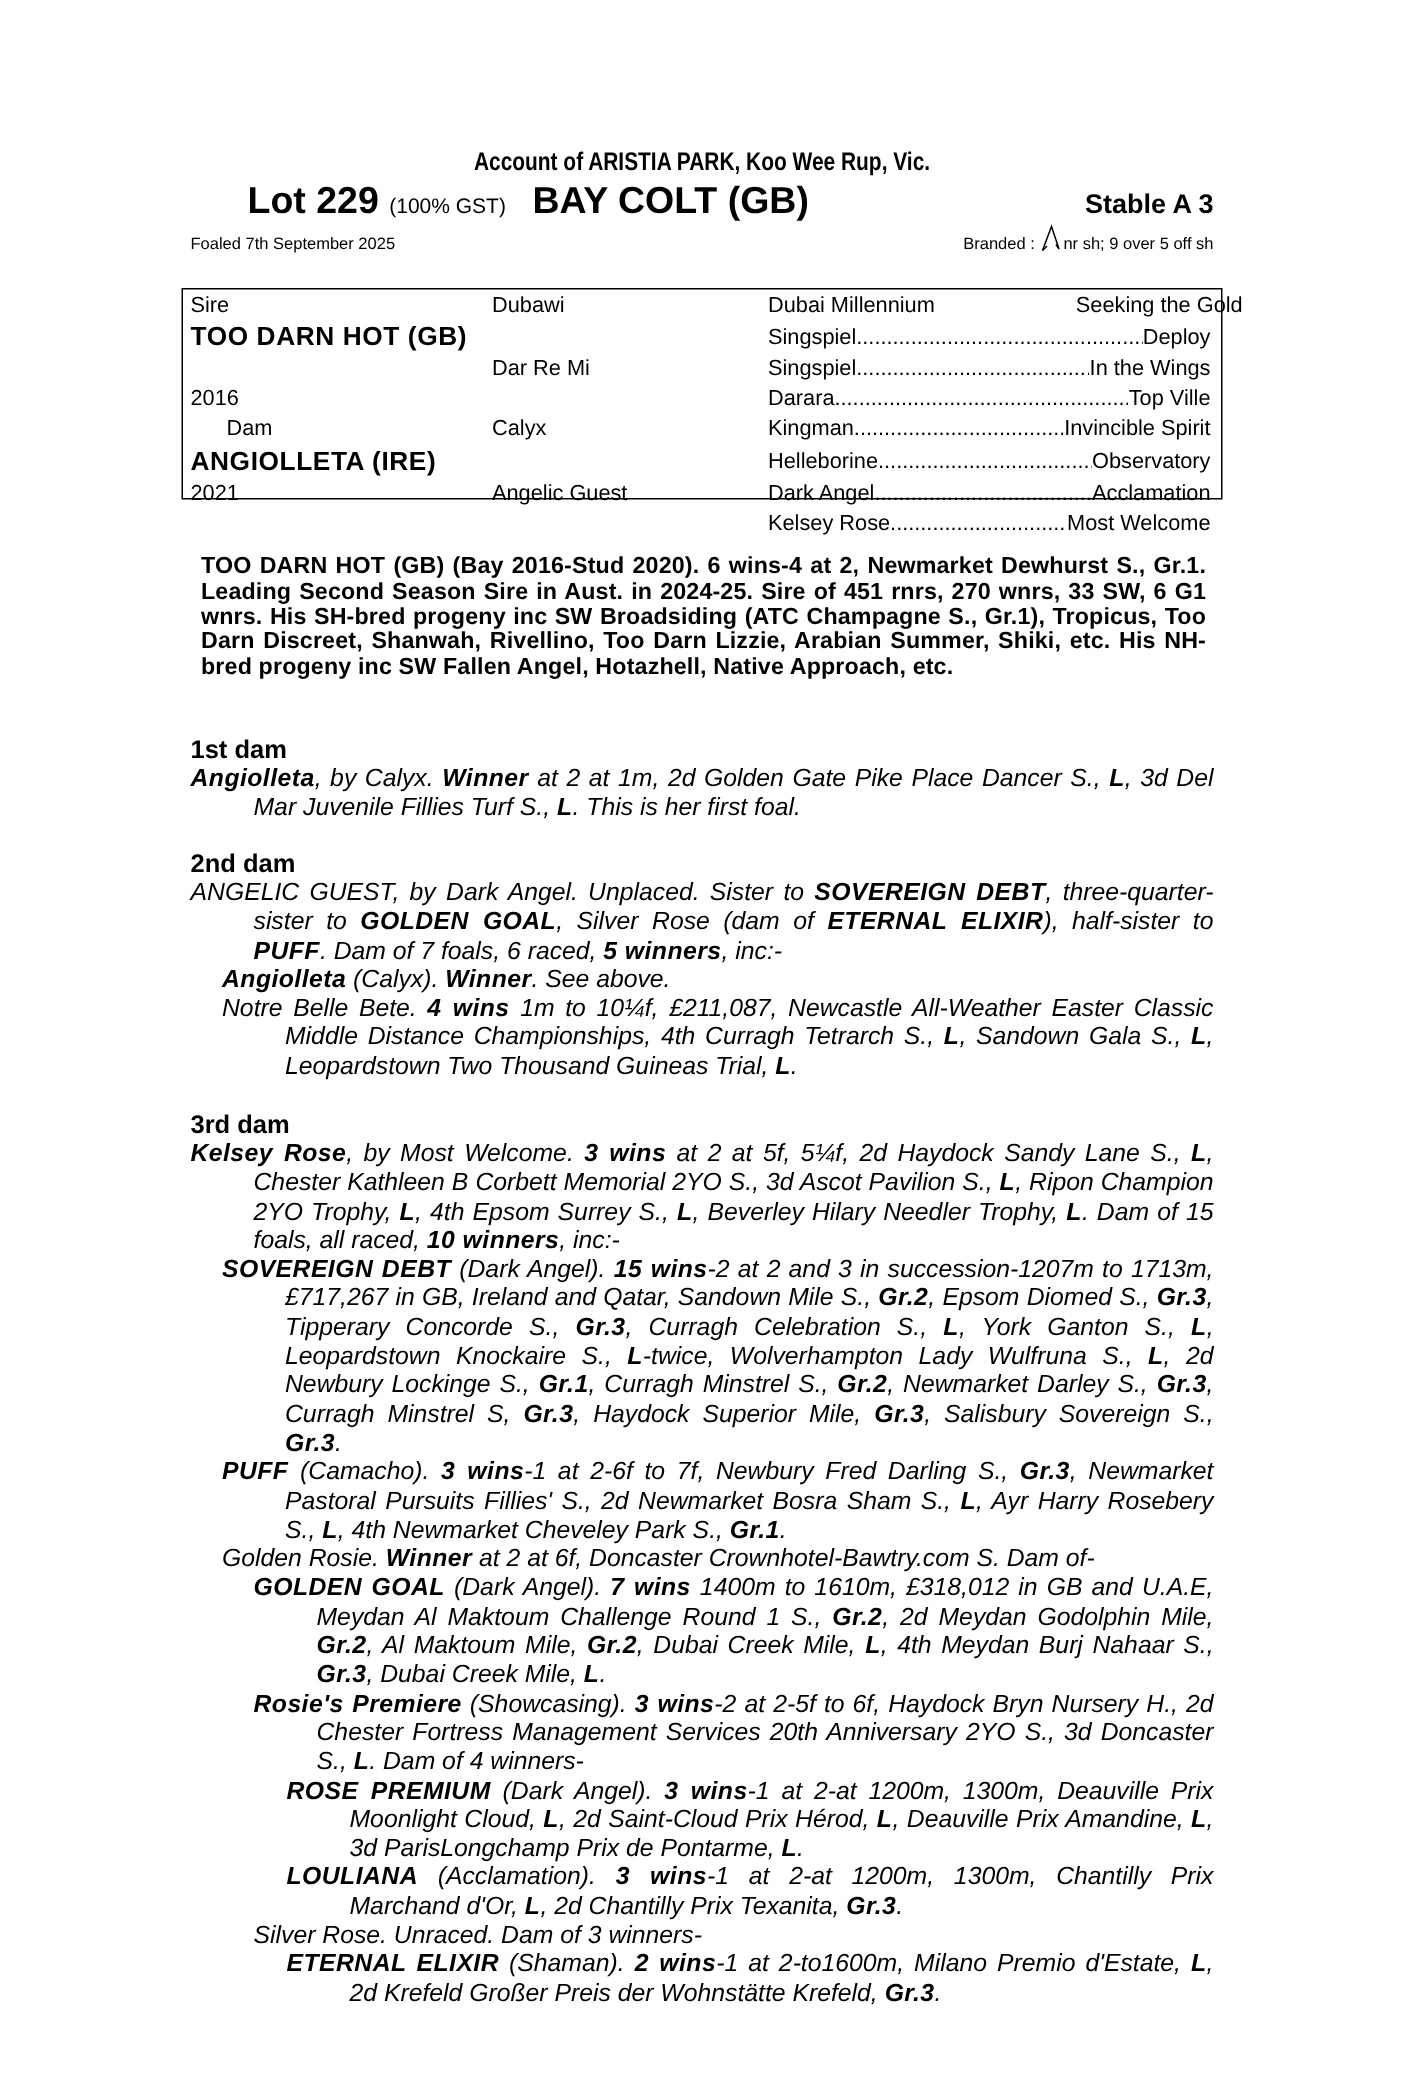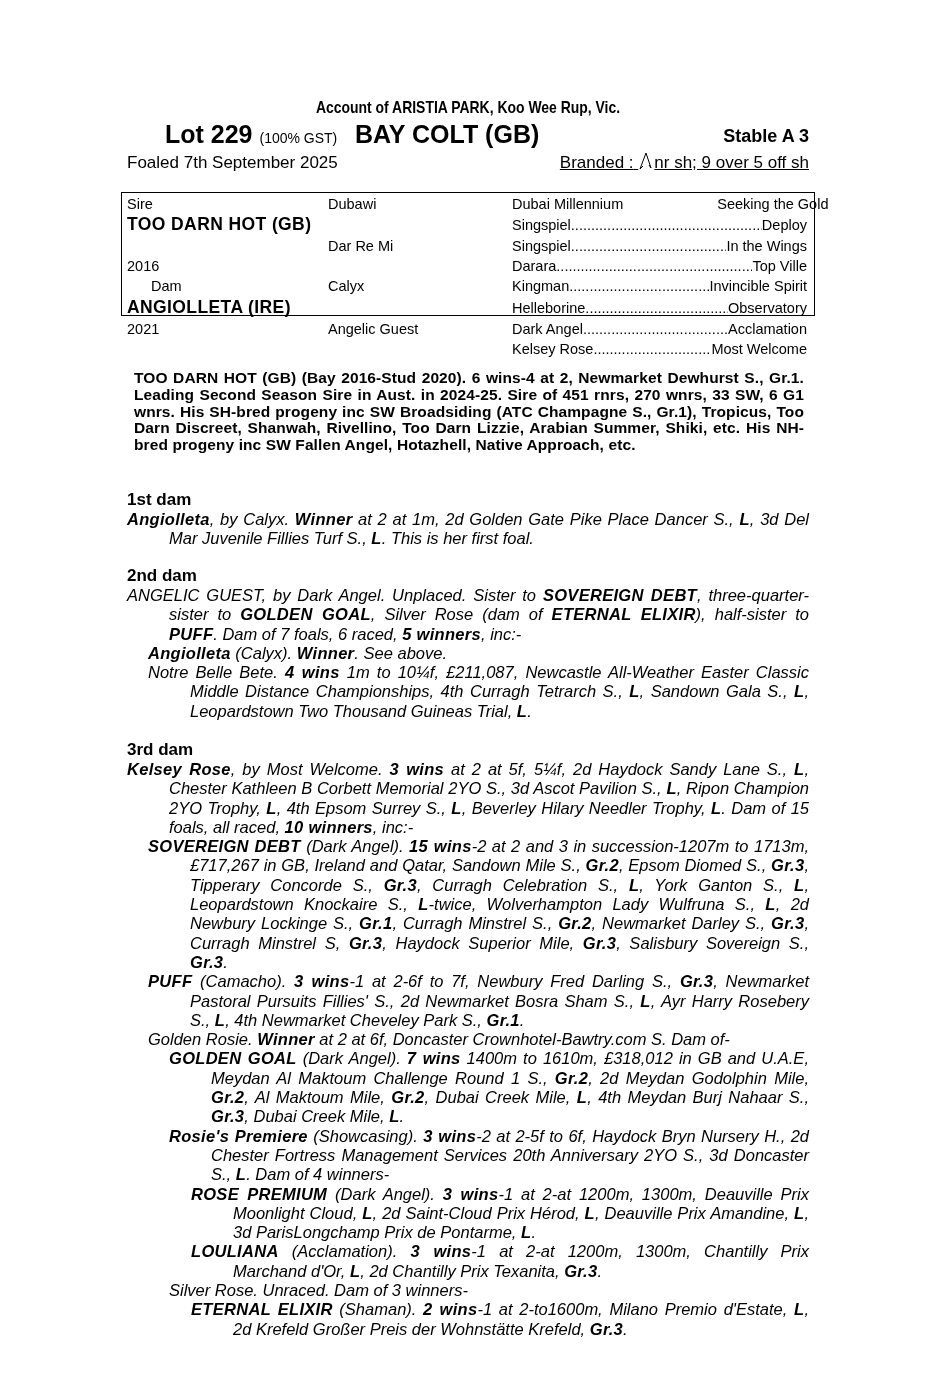--- a/index.html
+++ b/index.html
@@ -4,25 +4,25 @@
 <style>
   html, body { margin:0; padding:0; background:#ffffff; }
   body { width:938px; height:1400px; position:relative; font-family:"Liberation Sans", sans-serif; color:#000; }
   .page { position:absolute; left:127px; top:97px; width:682px; }
   .account { text-align:center; font-weight:bold; font-size:17px; transform:scaleX(0.82); transform-origin:center; letter-spacing:0; margin-left:0; height:22px; line-height:22px; }
   .lotrow { position:relative; height:30px; }
   .lot { position:absolute; left:0; top:0; font-weight:bold; font-size:25px; line-height:30px;margin-left:38px; }
   .gst { font-weight:normal; font-size:14px; }
   .colt { position:absolute; left:228px; top:0; font-weight:bold; font-size:25px; line-height:30px; }
   .stable { position:absolute; right:0; top:2px; font-weight:bold; font-size:18px; line-height:30px; }
-  .foaled-row { position:relative; height:28px; font-size:17px; line-height:28px;text-align:right; }
+  .foaled-row { position:relative; height:28px; font-size:11px; line-height:28px;text-align:right; }
   .foaled { position:absolute; left:0; top:0; }
-  .brand { position:absolute; right:0; top:0;text-decoration:underline; }
+  .brand { position:absolute; right:0; top:0; }
   .brand-glyph { display:inline-block; width:16px; height:20px; vertical-align:-3px; }
-  .ped { position:absolute; left:121px; top:192px; width:694px; height:124px; border:1.5px solid #000; box-sizing:border-box; }
+  .ped { position:absolute; left:121px; top:192px; width:694px; height:141px; border:1.5px solid #000; box-sizing:border-box; }
   .ped .cell { position:absolute; font-size:14.5px; line-height:20px; white-space:nowrap; }
   .ped .big { font-weight:bold; font-size:17.5px; letter-spacing:0.4px; }
   .gp { position:absolute; left:390px; width:295px; font-size:14.5px; line-height:20px; display:flex; }
   .gp .l { white-space:nowrap; }
   .gp .dots { flex:1; overflow:hidden; white-space:nowrap; }
   .gp .dots::after { content:"........................................................................................................"; letter-spacing:0; }
   .gp .r { white-space:nowrap; }
   .sirebio { position:absolute; left:134px; top:370px; width:670px; font-weight:bold; font-size:15.5px; line-height:16.8px; text-align:justify; letter-spacing:0.1px; }
   .sect { position:absolute; left:127px; width:682px; font-size:16.5px; line-height:19.3px; }
   .sect h3 { margin:0; font-size:17px; font-weight:bold; line-height:20px; }

